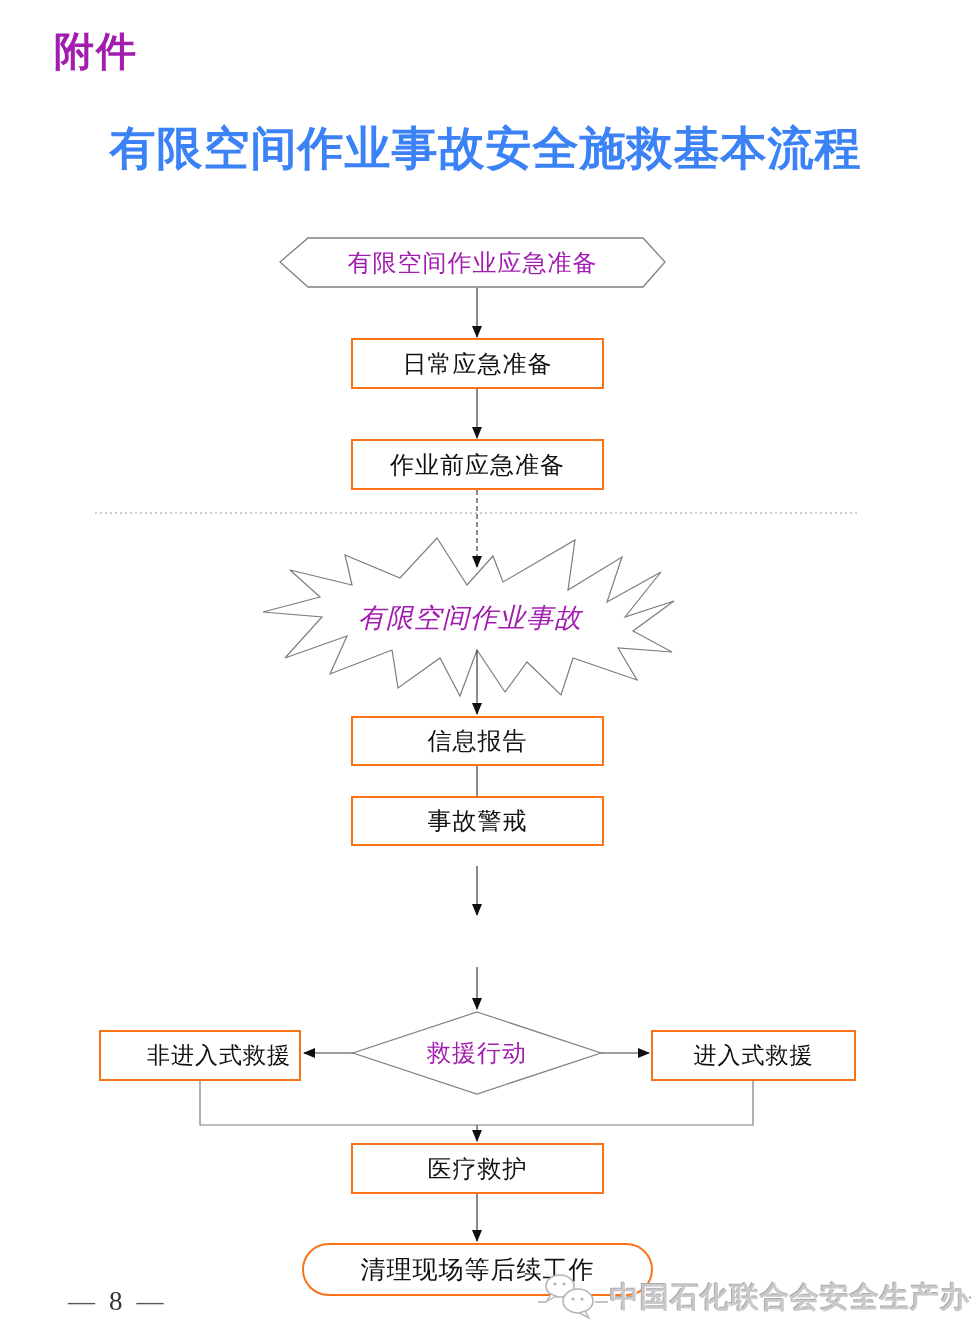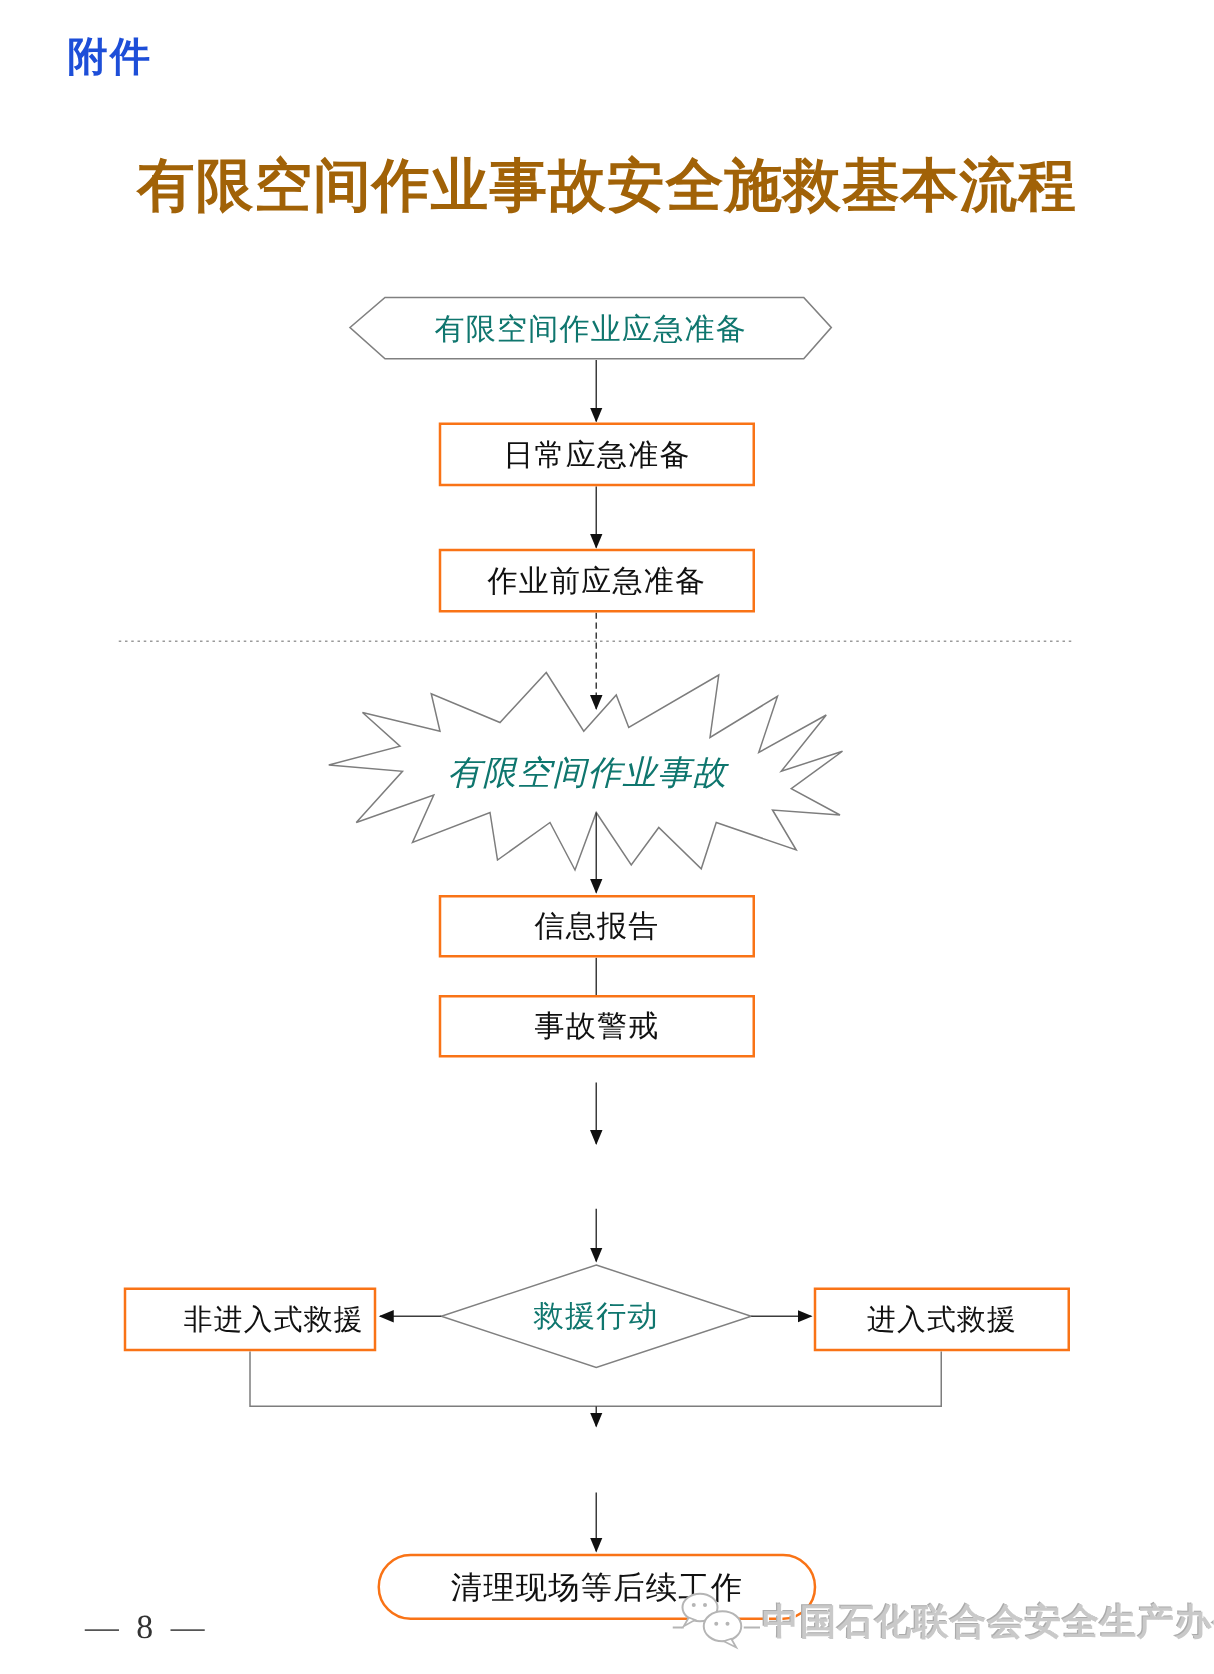--- a/index.html
+++ b/index.html
@@ -2,31 +2,31 @@
 <html><head>
 <meta charset="utf-8">
 <style>
   html,body{margin:0;padding:0;background:#ffffff;}
   #page{
     position:relative;width:971px;height:1339px;background:#ffffff;overflow:hidden;
     font-family:"Liberation Sans","DejaVu Sans",sans-serif;color:#1a1a1a;
   }
   .abs{position:absolute;}
   #attachment{
-    left:54px;top:24px;font-size:32px;font-weight:600;letter-spacing:2px;color:#1d4ed8;
+    left:54px;top:24px;font-size:40px;font-weight:600;letter-spacing:2px;color:#a21caf;
   }
   #doc-title{
     left:0;top:118px;width:971px;text-align:center;
     font-family:"Liberation Serif","DejaVu Serif",serif;
-    font-weight:bold;font-size:46px;letter-spacing:1px;color:#a16207;
+    font-weight:bold;font-size:46px;letter-spacing:1px;color:#3b82f6;
   }
   svg.layer{position:absolute;left:0;top:0;}
   .node-label{
     position:absolute;display:flex;align-items:center;justify-content:center;
-    text-align:left;font-size:24px;color:#0f766e;letter-spacing:1px;
+    text-align:left;font-size:24px;color:#a21caf;letter-spacing:1px;
   }
   .box{
     position:absolute;display:flex;align-items:center;justify-content:center;
     background:#ffffff;border:2px solid #f97316;
     font-size:24px;color:#111;letter-spacing:1px;box-sizing:border-box;
   }
   .box.rounded{border-radius:27px;}
   #starburst-label{font-size:27px;letter-spacing:1px;}
   #footer-page{
     left:68px;top:1286px;font-family:"Liberation Serif","DejaVu Serif",serif;
@@ -82,20 +82,21 @@
   <div class="node-label" style="left:280px;top:238px;width:385px;height:49px;">有限空间作业应急准备</div>
   <div class="node-label" id="starburst-label" style="left:320px;top:598px;width:300px;height:40px;font-style:italic;">有限空间作业事故</div>
   <div class="node-label" style="left:377px;top:1033px;width:200px;height:40px;">救援行动</div>
 
   <div class="box" style="left:351px;top:338px;width:253px;height:51px;">日常应急准备</div>
   <div class="box" style="left:351px;top:439px;width:253px;height:51px;">作业前应急准备</div>
   <div class="box" style="left:351px;top:716px;width:253px;height:50px;">信息报告</div>
   <div class="box" style="left:351px;top:796px;width:253px;height:50px;">事故警戒</div>
   <div class="box" style="left:99px;top:1030px;width:202px;height:51px;font-size:23px;padding-left:38px;">非进入式救援</div>
   <div class="box" style="left:651px;top:1030px;width:205px;height:51px;font-size:23px;">进入式救援</div>
+  <div class="box" style="left:351px;top:1143px;width:253px;height:51px;">医疗救护</div>
   <div class="box rounded" style="left:302px;top:1243px;width:351px;height:53px;font-size:25px;">清理现场等后续工作</div>
 
   <div class="abs" id="footer-page">
     <span class="dash">—</span>
     <span>8</span>
     <span class="dash">—</span>
   </div>
 
   <div class="abs" id="watermark">
     <svg width="72" height="52" viewBox="0 0 72 52">

